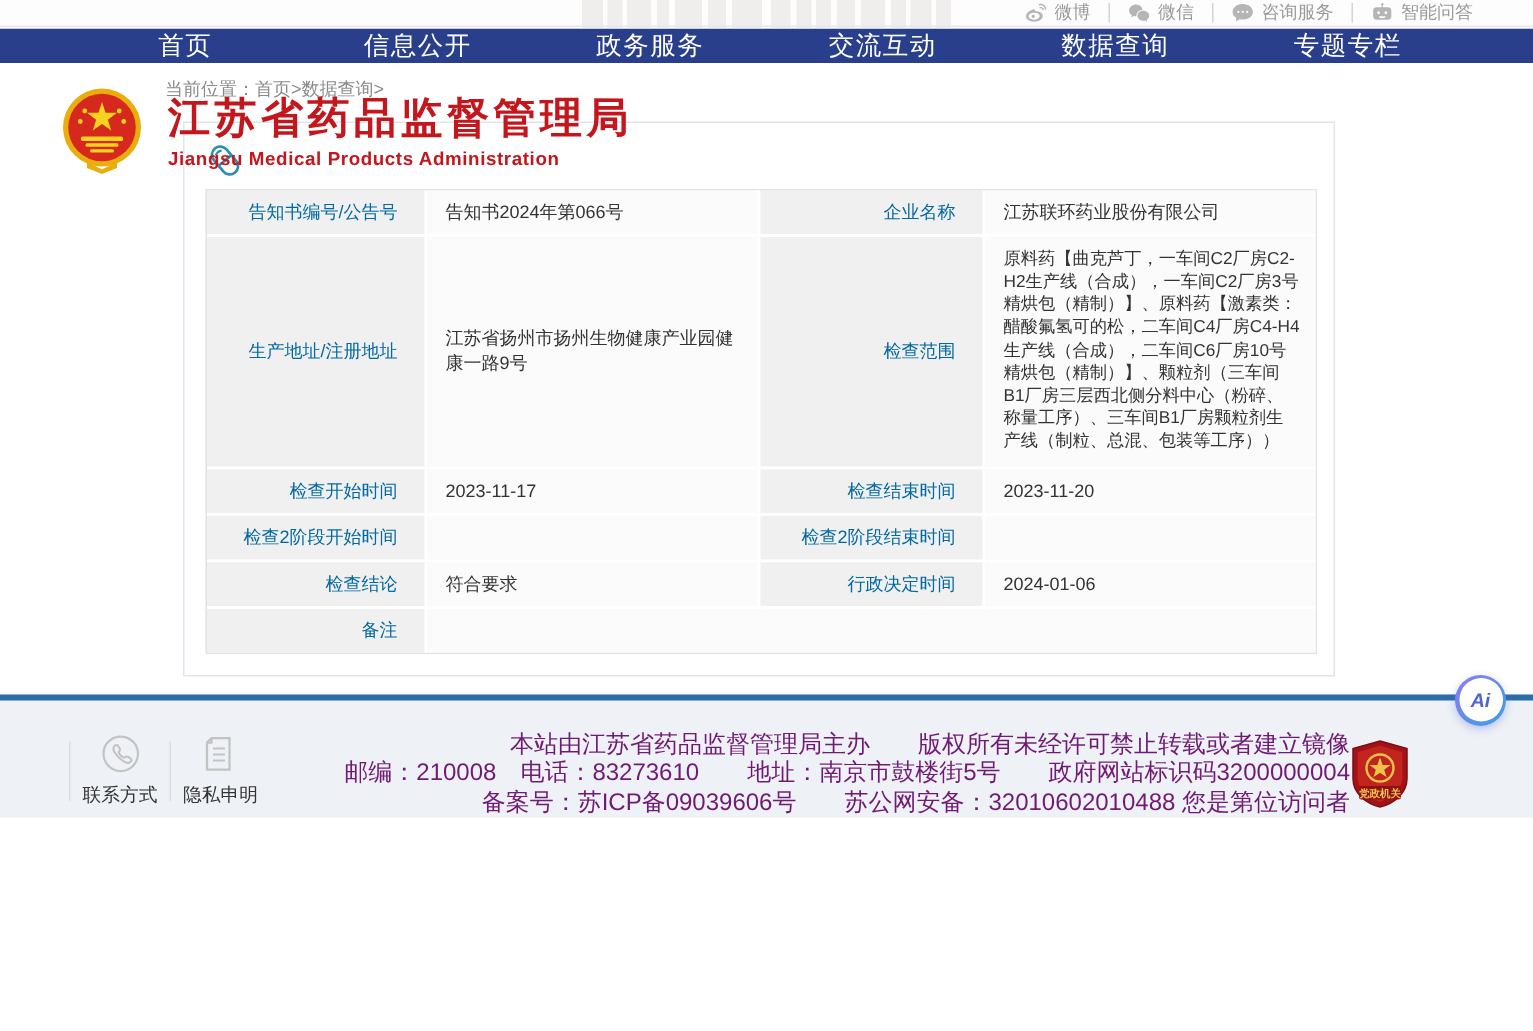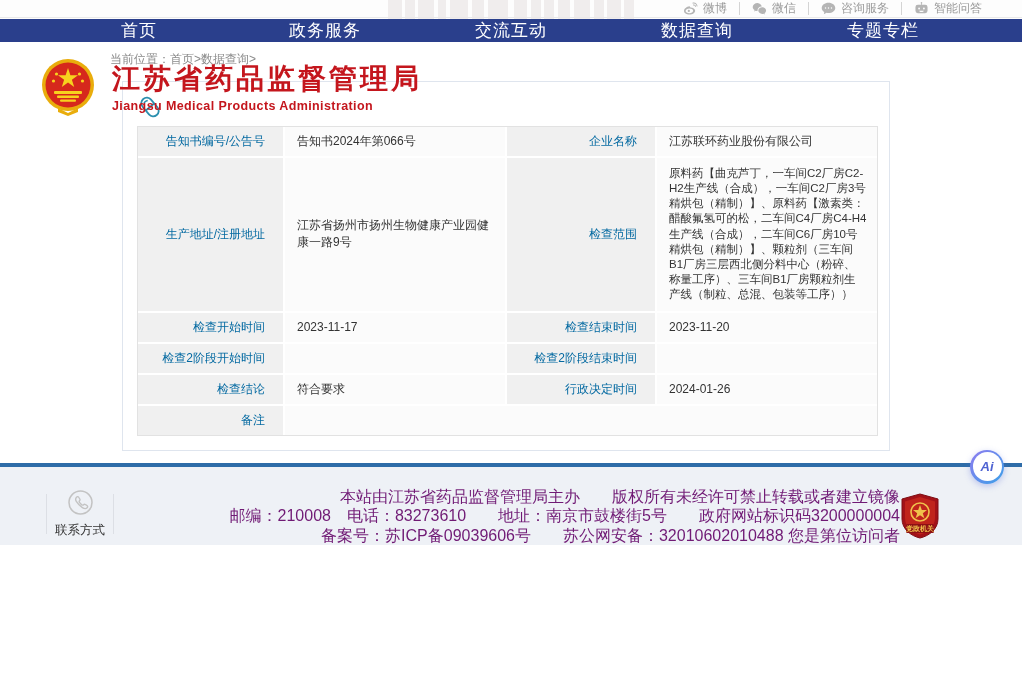--- a/index.html
+++ b/index.html
@@ -138,20 +138,21 @@
       </svg>
       <div class="brand-text">
         <div class="cn">江苏省药品监督管理局</div>
         <div class="en">Jiangsu Medical Products Administration</div>
       </div>
     </div>
   </div>
 
   <div class="nav">
     <div class="nav-item">首页</div>
+    <div class="nav-item">信息公开</div>
     <div class="nav-item">政务服务</div>
     <div class="nav-item">交流互动</div>
     <div class="nav-item">数据查询</div>
     <div class="nav-item">专题专栏</div>
   </div>
 
   <div class="main">
     <div class="breadcrumb">
       <span>当前位置：</span>
       <a>首页</a>
@@ -200,21 +201,21 @@
         <tr class="r-sm">
           <td class="lbl">检查2阶段开始时间</td>
           <td class="val"></td>
           <td class="lbl">检查2阶段结束时间</td>
           <td class="val"></td>
         </tr>
         <tr class="r-std">
           <td class="lbl">检查结论</td>
           <td class="val">符合要求</td>
           <td class="lbl">行政决定时间</td>
-          <td class="val">2024-01-26</td>
+          <td class="val">2024-01-06</td>
         </tr>
         <tr class="r-note">
           <td class="lbl">备注</td>
           <td class="val" colspan="3"></td>
         </tr>
       </tbody>
         </table>
     </div>
   </div>
 
@@ -228,20 +229,32 @@
       <div class="quick-link">
         <span>
           <svg width="27" height="27" viewBox="0 0 27 27">
               <circle cx="13.5" cy="13.5" r="11.5" fill="none" stroke="#c3c3c3" stroke-width="1.5"></circle>
               <path d="M9.5 8.2c.9-.9 1.9-.6 2.4.3l.9 1.5c.4.7.2 1.4-.4 1.9 0 0-.5.6.1 1.5.7 1 1.6 1.9 2.4 2.4 1 .6 1.5.1 1.5.1.6-.6 1.2-.8 1.9-.4l1.5.9c.9.5 1.2 1.5.3 2.4-.9.9-2.6 1.1-4.7-.2a17.5 17.5 0 0 1-5.9-5.9c-1.3-2.1-.9-3.6 0-4.5z" fill="none" stroke="#c3c3c3" stroke-width="1.4"></path>
             </svg>
         </span>
         <span>联系方式</span>
       </div>
       <div class="ql-divider"></div>
+      <div class="quick-link">
+        <span>
+          <svg width="26" height="27" viewBox="0 0 26 27">
+              <path d="M7 3 H19 V24 H4 V6 Z" fill="none" stroke="#c3c3c3" stroke-width="1.5"></path>
+              <path d="M7 3 V6 H4" fill="none" stroke="#c3c3c3" stroke-width="1.5"></path>
+              <line x1="8" y1="10" x2="16" y2="10" stroke="#c3c3c3" stroke-width="1.4"></line>
+              <line x1="8" y1="14" x2="16" y2="14" stroke="#c3c3c3" stroke-width="1.4"></line>
+              <line x1="8" y1="18" x2="16" y2="18" stroke="#c3c3c3" stroke-width="1.4"></line>
+            </svg>
+        </span>
+        <span>隐私申明</span>
+      </div>
     </div>
 
     <div class="footer-center">
       <div>本站由江苏省药品监督管理局主办　　版权所有未经许可禁止转载或者建立镜像</div>
       <div>邮编：210008　电话：83273610　　地址：南京市鼓楼街5号　　政府网站标识码3200000004</div>
       <div>备案号：苏ICP备09039606号　　苏公网安备：32010602010488 您是第位访问者</div>
     </div>
 
     <div class="footer-badges">
       <div style="position:relative; width:40px; height:46px;">

